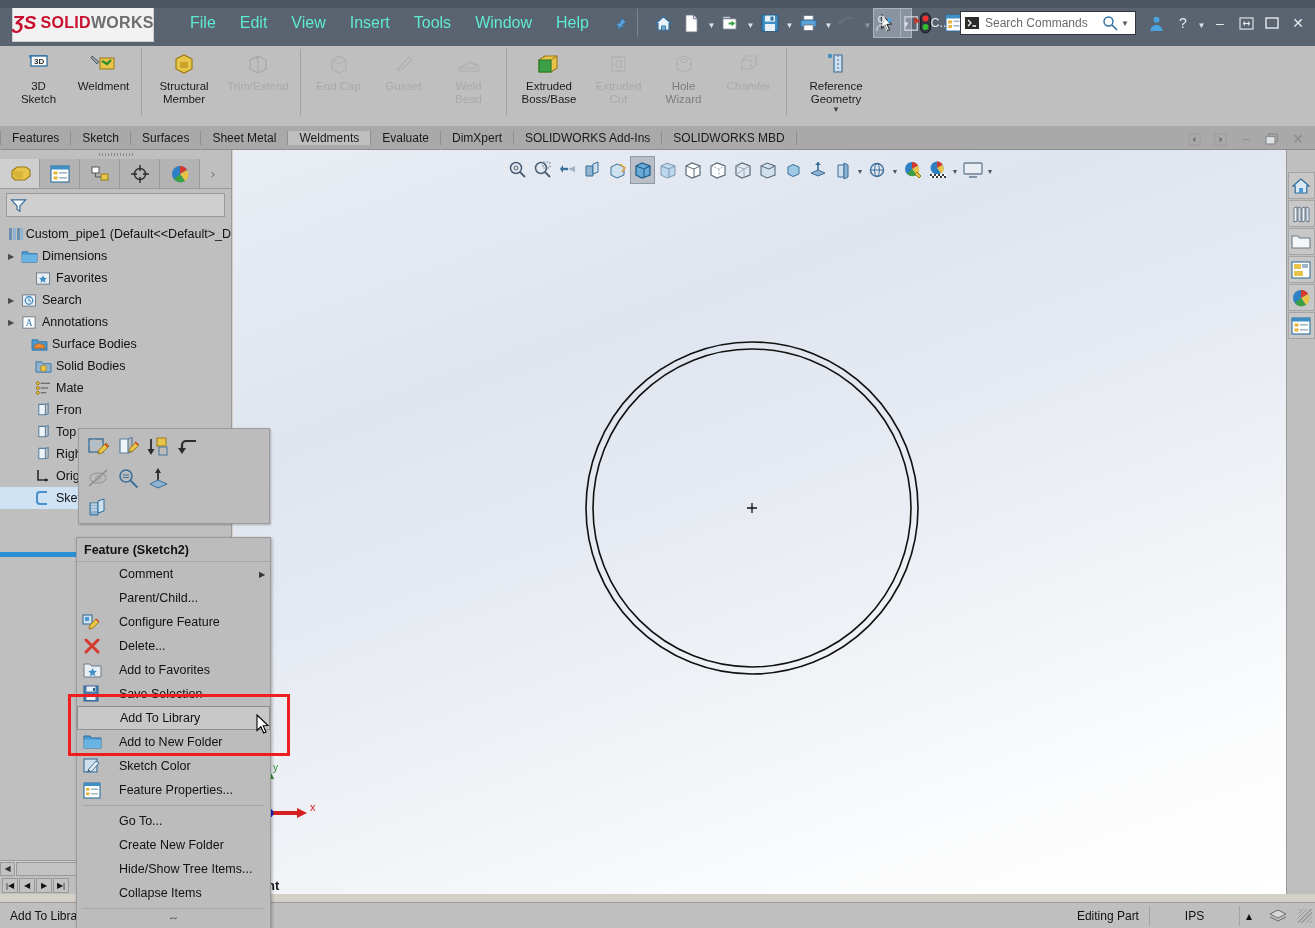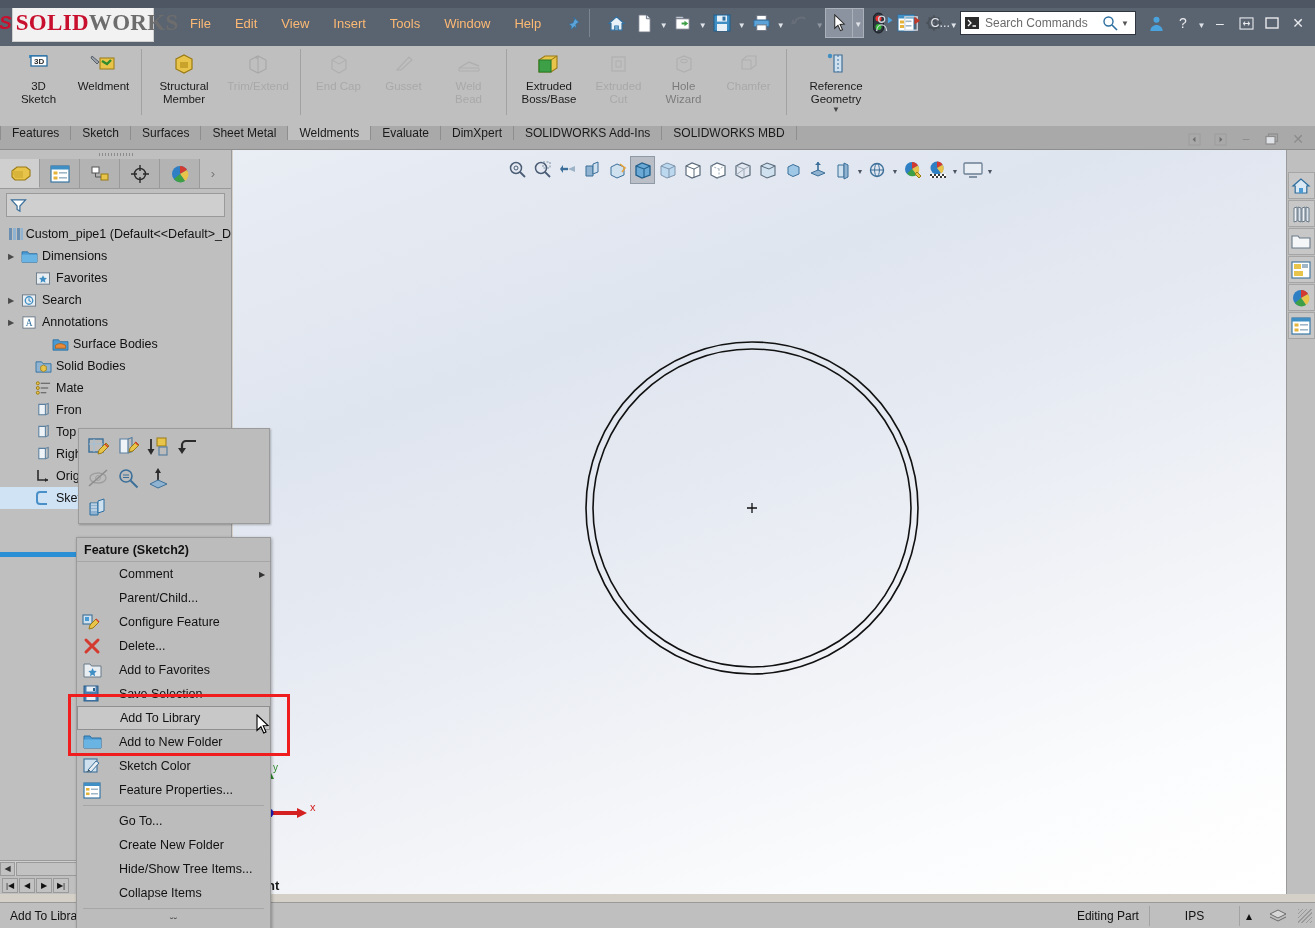--- a/index.html
+++ b/index.html
@@ -16,26 +16,26 @@
     position:absolute; left:0; top:0; width:1315px; height:46px;
     background:#5a6370;
     display:flex; align-items:center;
   }
   .tb-top-strip { position:absolute; left:0; top:0; width:100%; height:8px; background:#4e5663; }
   .logo-box {
     width:142px; height:38px; margin-left:12px; background:#f2f2f2;
     display:flex; align-items:center; justify-content:center;
     border:1px solid #cfcfcf;
   }
-  .logo-txt { font-size:23px; font-weight:bold; color:#c8102e; letter-spacing:.3px;font-family:Liberation Serif, serif; }
+  .logo-txt { font-size:16px; font-weight:bold; color:#c8102e; letter-spacing:.3px; }
   .logo-txt .lite { color:#6d6d6d; font-weight:bold; }
   .logo-ds { font-size:19px; font-style:italic; font-weight:bold; color:#c8102e; margin-right:4px;}
   .menubar { display:flex; align-items:center; margin-left:24px; height:46px; }
   .menu-item {
-    color:#fdba74; font-size:13px; padding:4px 12px; cursor:default; white-space:nowrap;
+    color:#5eead4; font-size:16px; padding:4px 12px; cursor:default; white-space:nowrap;
   }
   .pin-icon { margin-left:8px; width:22px; height:22px; display:flex; align-items:center; justify-content:center; }
   .tb-sep { width:1px; height:28px; background:#7b8491; margin:0 6px; }
   .qat { display:flex; align-items:center; margin-left:6px; }
   .qat-btn {
     width:28px; height:30px; display:flex; align-items:center; justify-content:center;
     cursor:default;
   }
   .qat-arrow { width:11px; height:30px; display:flex; align-items:flex-end; justify-content:center;
     color:#dfe3e8; font-size:8px; padding-bottom:8px; cursor:default; }
@@ -63,21 +63,21 @@
   .rb-item.disabled { opacity:.42; }
   .rb-ico { width:30px; height:28px; display:flex; align-items:center; justify-content:center; }
   .rb-lbl { font-size:11.5px; text-align:center; line-height:12.5px; margin-top:2px; color:#1a1a1a; }
   .rb-item.disabled .rb-lbl { color:#8a8a8a; }
   .rb-sep { width:1px; height:66px; background:#a2a2a2; margin:3px 5px 0 5px; }
   .rb-caret { font-size:8px; color:#444; line-height:7px; margin-top:1px;}
 
   
   .cmdtabs {
     position:absolute; left:0; top:126px; width:1315px; height:24px;
-    background:#a9a9a9; display:flex; align-items:flex-start;
+    background:#a9a9a9; display:flex; align-items:center;
     border-bottom:1px solid #8e8e8e;
   }
   .cmdtab {
     padding:0 11px; display:flex; align-items:center; font-size:12px;
     border-right:1px solid #8e8e8e; color:#1a1a1a; cursor:default;
     background:#a9a9a9;
   }
   .cmdtab:first-child { border-left:1px solid #8e8e8e; }
   .cmdtab.active { background:#bfbfbf; }
 
@@ -642,21 +642,21 @@
         <span class="texp">▶</span>
         <span class="tico">
           <svg width="16" height="15" viewBox="0 0 16 16">
               <rect x="1.5" y="2" width="13" height="12" fill="#fff" stroke="#6b7a88"></rect>
               <text x="4.5" y="12" font-size="10" font-family="Liberation Serif" fill="#2f6f9f">A</text>
             </svg>
         </span>
         <span class="tlbl">Annotations</span>
       </div>
 
-      <div class="trow" style="padding-left:35px">
+      <div class="trow" style="padding-left:14px">
         <span class="texp"></span>
         <span class="tico">
           <svg width="17" height="15" viewBox="0 0 18 16">
               <path d="M1 3h6l1.5 2H17v9H1z" fill="#4a9bd4" stroke="#2b6ea0" stroke-width=".9"></path>
               <path d="M3.5 9q5-4 11 0v3h-11z" fill="#e88a3a" stroke="#a85a15" stroke-width=".8"></path>
             </svg>
         </span>
         <span class="tlbl">Surface Bodies</span>
       </div>
 

